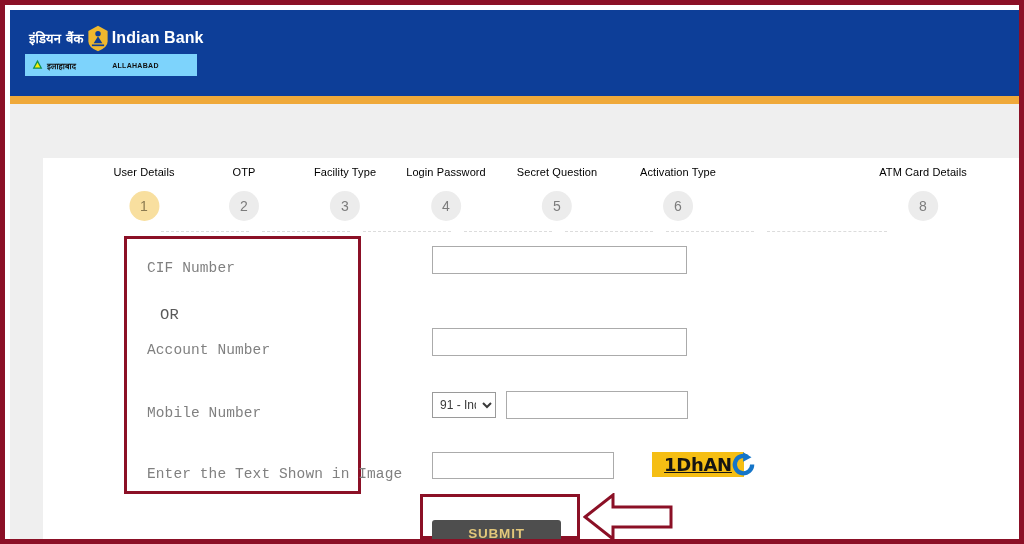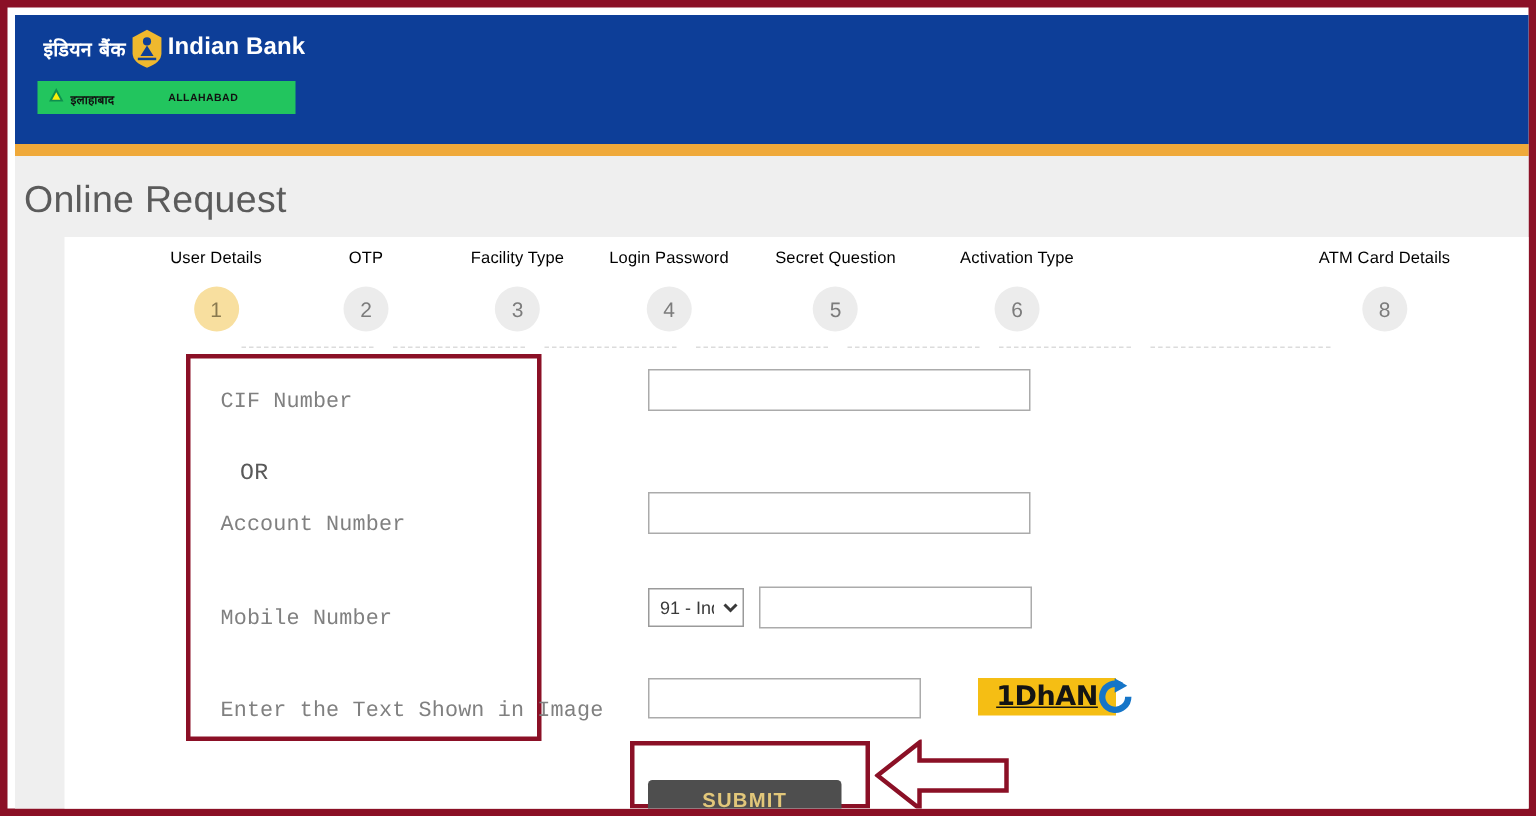--- a/index.html
+++ b/index.html
@@ -26,21 +26,21 @@
     left: 5px;
     top: 5px;
     width: 1014px;
     height: 86px;
     background: #0D3E98;
     box-sizing: border-box;
   }
   .logo-row {
     position: absolute;
     left: 19px;
-    top: 8px;
+    top: 14px;
     display: flex;
     align-items: center;
     gap: 0;
   }
   .logo-hindi {
     color: #ffffff;
     font-size: 13px;
     font-weight: bold;
     letter-spacing: .2px;
     font-family: "DejaVu Sans", sans-serif;
@@ -55,21 +55,21 @@
     font-size: 16px;
     font-weight: bold;
     letter-spacing: .1px;
   }
   .allahabad-bar {
     position: absolute;
     left: 15px;
     top: 44px;
     width: 172px;
     height: 22px;
-    background: #22c55e;
+    background: #7dd3fc;
     display: flex;
     align-items: center;
     box-sizing: border-box;
     padding: 5px 7px;
   }
   .allahabad-mark {
     width: 11px;
     height: 11px;
     margin-right: 4px;
     flex: 0 0 auto;
@@ -319,21 +319,20 @@
       <span class="allahabad-hi">इलाहाबाद</span>
       <span class="allahabad-en">ALLAHABAD</span>
     </div>
 
   </div>
 
   <div class="orange-strip"></div>
 
   <div class="page-body">
 
-    <div class="page-title">Online Request</div>
 
     <div class="content-card">
 
       <div class="stepper">
         <div class="step-line" style="left:118px; width:88px;"></div>
         <div class="step-line" style="left:219px; width:88px;"></div>
         <div class="step-line" style="left:320px; width:88px;"></div>
         <div class="step-line" style="left:421px; width:88px;"></div>
         <div class="step-line" style="left:522px; width:88px;"></div>
         <div class="step-line" style="left:623px; width:88px;"></div>

